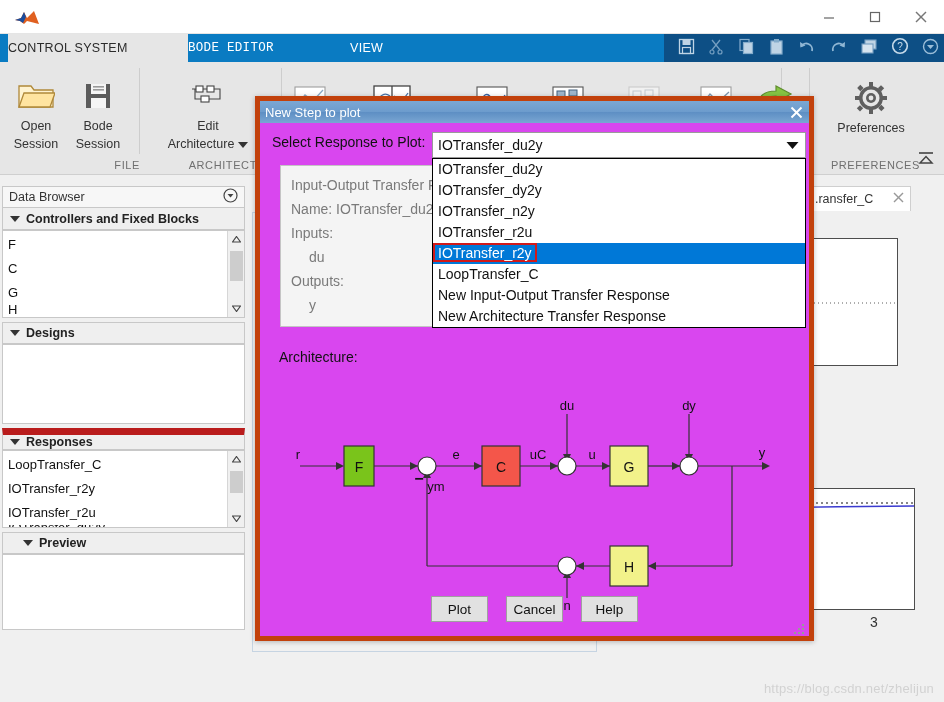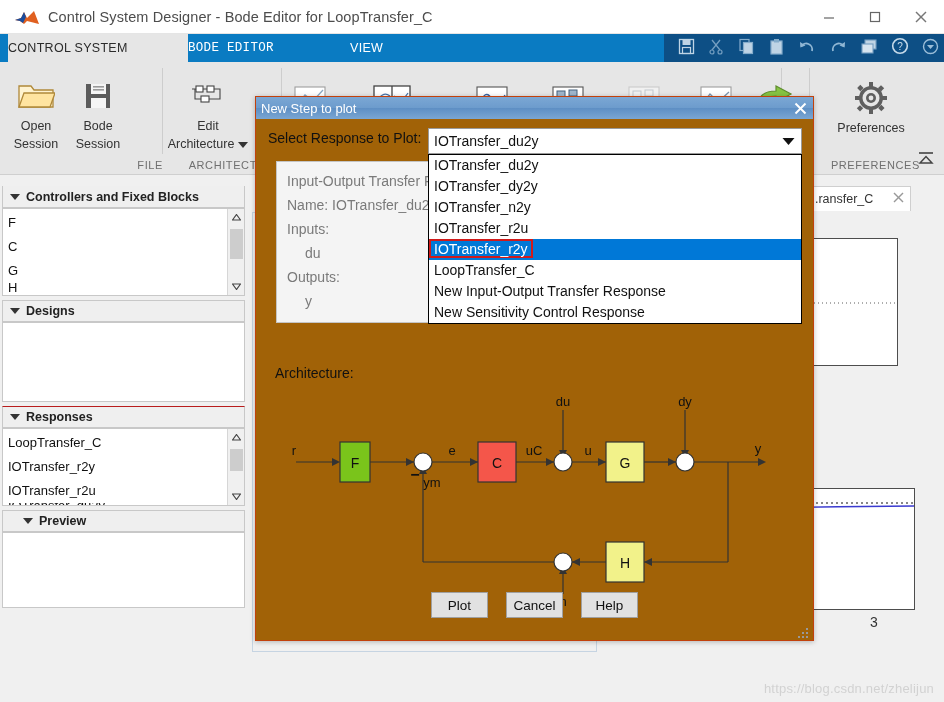--- a/index.html
+++ b/index.html
@@ -105,21 +105,21 @@
   }
   .plot-title { font-size:13.5px; font-weight:bold; color:#1a1a1a; text-align:center; }
   .plot-sub { font-size:12.5px; color:#333; text-align:center; }
   .axes { background:#fff; border:1px solid #4d4d4d; position:relative; overflow:hidden; }
   .axis-label { font-size:13px; color:#333; text-align:center; }
   .ticklab { position:absolute; font-size:13px; color:#333; }
 
   
   .dialog {
     position:absolute; left:255px; top:96px; width:559px; height:545px;
-    background:#a16207; border:1px solid #c2410c;
+    background:#d946ef; border:5px solid #c2410c;
     box-shadow: 0 1px 5px rgba(0,0,0,.25);
   }
   .dlg-title {
     height:22px; width:100%;
     background: linear-gradient(to bottom,#7ba7d4 0%, #6d9ccd 48%, #5e8fc4 52%, #7aa6d3 100%);
     display:flex; align-items:center; color:#fff; font-size:13px; padding-left:5px;
   }
   .dlg-close {
     margin-left:auto; width:26px; height:22px; display:flex; align-items:center; justify-content:center;
     color:#fff; font-size:15px; font-weight:bold;
@@ -142,21 +142,21 @@
   .dd-item.sel { background:#0078d7; color:#fff; }
   .dd-item.sel .focusbox {
     display:inline-block; border:2px solid #d11a1a; padding:0 3px; margin-left:-5px;
     line-height:17px; height:19px;
   }
   .infobox {
     position:absolute; left:20px; top:64px; width:365px; height:162px;
     background:#f4f4f4; border:1px solid #c4c4c4; padding:7px 10px;
     font-size:14px; color:#7a7a7a; line-height:24px; z-index:10;
   }
-  .arch-label { position:absolute; left:19px; top:248px; font-size:14px; color:#111;margin-top:20px; }
+  .arch-label { position:absolute; left:19px; top:248px; font-size:14px; color:#111; }
   .archdiag { position:absolute; left:10px; top:265px; width:540px; height:250px; }
   .dlg-buttons { position:absolute; left:0; top:495px; width:100%; display:flex; justify-content:center; gap:18px; }
   .dbtn {
     width:57px; height:26px; background:#e1e1e1; border:1px solid #a0a0a0;
     font-size:13.5px; color:#111; display:flex; align-items:center; justify-content:center;
   }
   .grip { position:absolute; right:3px; bottom:2px; width:12px; height:12px; }
 
   .watermark {
     position:absolute; right:10px; bottom:6px; font-size:13px; color:#d2d2d2; letter-spacing:.2px;
@@ -167,21 +167,20 @@
 
 <div id="app">
 
   <div class="titlebar">
     <div class="title-logo">
       <svg width="26" height="18" viewBox="0 0 26 18">
         <path d="M1 12 L7 10 L10 4 L13 10 L20 3 L25 16 L13 13 L10 16 L6 13 Z" fill="#e06020"></path>
         <path d="M1 12 L7 10 L10 4 L12 9 L9 15 L6 13 Z" fill="#1a4d9e"></path>
       </svg>
     </div>
-    <div class="title-text">Control System Designer - Bode Editor for LoopTransfer_C</div>
     <div class="win-btns">
       <div class="win-btn">
         <svg width="14" height="14">
             <line x1="2" y1="8" x2="12" y2="8" stroke="#666" stroke-width="1.2"></line>
           </svg>
       </div>
       <div class="win-btn">
         <svg width="14" height="14">
             <rect x="2.5" y="2.5" width="9" height="9" fill="none" stroke="#666" stroke-width="1.2"></rect>
           </svg>
@@ -261,21 +260,21 @@
         <svg width="17" height="17" viewBox="0 0 17 17">
             <circle cx="8.5" cy="8.5" r="7" fill="none" stroke="#a8c8e0" stroke-width="1.4"></circle>
             <path d="M5 7 L8.5 11 L12 7 Z" fill="#a8c8e0"></path>
           </svg>
       </span>
     </div>
   </div>
 
   <div class="ribbon">
 
-    <div class="rgroup" style="left:0px;width:163px;">
+    <div class="rgroup" style="left:0px;width:140px;">
       <div class="rbtn" style="left:8px;top:14px;width:56px;">
         <div class="ic">
           <svg width="38" height="32" viewBox="0 0 38 32">
             <path d="M2 6 L14 6 L17 10 L36 10 L36 27 L2 27 Z" fill="#fff3d0" stroke="#b0893a" stroke-width="1.3"></path>
             <path d="M2 27 L7 13 L38 13 L33 27 Z" fill="#ffe4a0" stroke="#b0893a" stroke-width="1.3"></path>
           </svg>
         </div>
         <div class="lb">Open</div>
         <div class="lb">Session</div>
       </div>
@@ -470,20 +469,29 @@
         </svg>
       </div>
       <div class="ticklab" style="left:20px;top:170px;font-size:14px;">0</div>
       <div class="ticklab" style="left:103px;top:170px;font-size:14px;">1</div>
       <div class="ticklab" style="left:186px;top:170px;font-size:14px;">2</div>
       <div class="ticklab" style="left:269px;top:170px;font-size:14px;">3</div>
     </div>
   </div>
 
   <div class="browser">
+    <div class="db-head">
+      <span>Data Browser</span>
+      <span class="expander">
+        <svg width="15" height="15" viewBox="0 0 15 15">
+            <circle cx="7.5" cy="7.5" r="6.5" fill="none" stroke="#444" stroke-width="1.2"></circle>
+            <path d="M4.5 6 L7.5 9.5 L10.5 6 Z" fill="#444"></path>
+          </svg>
+      </span>
+    </div>
 
     <div class="section-head">
       <span class="caret"></span>
       <span>Controllers and Fixed Blocks</span>
     </div>
     <div class="listbox" style="height:88px;">
       <div class="items">
         <div class="li">F</div>
         <div class="li">C</div>
         <div class="li">G</div>
@@ -505,21 +513,21 @@
     </div>
     <div class="spacer"></div>
 
     <div class="section-head" style="border-top:1px solid #c8c8c8;">
       <span class="caret"></span>
       <span>Designs</span>
     </div>
     <div class="empty-box" style="height:80px;"></div>
     <div class="spacer"></div>
 
-    <div class="section-head" style="border-top:1px solid #b91c1c;">
+    <div class="section-head" style="border-top:7px solid #b91c1c;">
       <span class="caret"></span>
       <span>Responses</span>
     </div>
     <div class="listbox" style="height:78px;">
       <div class="items">
         <div class="li">LoopTransfer_C</div>
         <div class="li">IOTransfer_r2y</div>
         <div class="li">IOTransfer_r2u</div>
         <div class="li" style="height:6px;line-height:6px;overflow:hidden;">IOTransfer_du2y</div>
       </div>
@@ -582,21 +590,21 @@
     <div class="dropdown">
       <div class="dd-item">IOTransfer_du2y</div>
       <div class="dd-item">IOTransfer_dy2y</div>
       <div class="dd-item">IOTransfer_n2y</div>
       <div class="dd-item">IOTransfer_r2u</div>
       <div class="dd-item sel">
         <span class="focusbox">IOTransfer_r2y</span>
       </div>
       <div class="dd-item">LoopTransfer_C</div>
       <div class="dd-item">New Input-Output Transfer Response</div>
-      <div class="dd-item">New Sensitivity Control Response</div>
+      <div class="dd-item">New Architecture Transfer Response</div>
     </div>
 
     <div class="arch-label">Architecture:</div>
 
     <div class="archdiag">
       <svg width="540" height="250" viewBox="0 0 540 250">
         <g stroke="#333" stroke-width="1.2" fill="none">
 
           <line x1="30" y1="100" x2="66" y2="100"></line>
 

